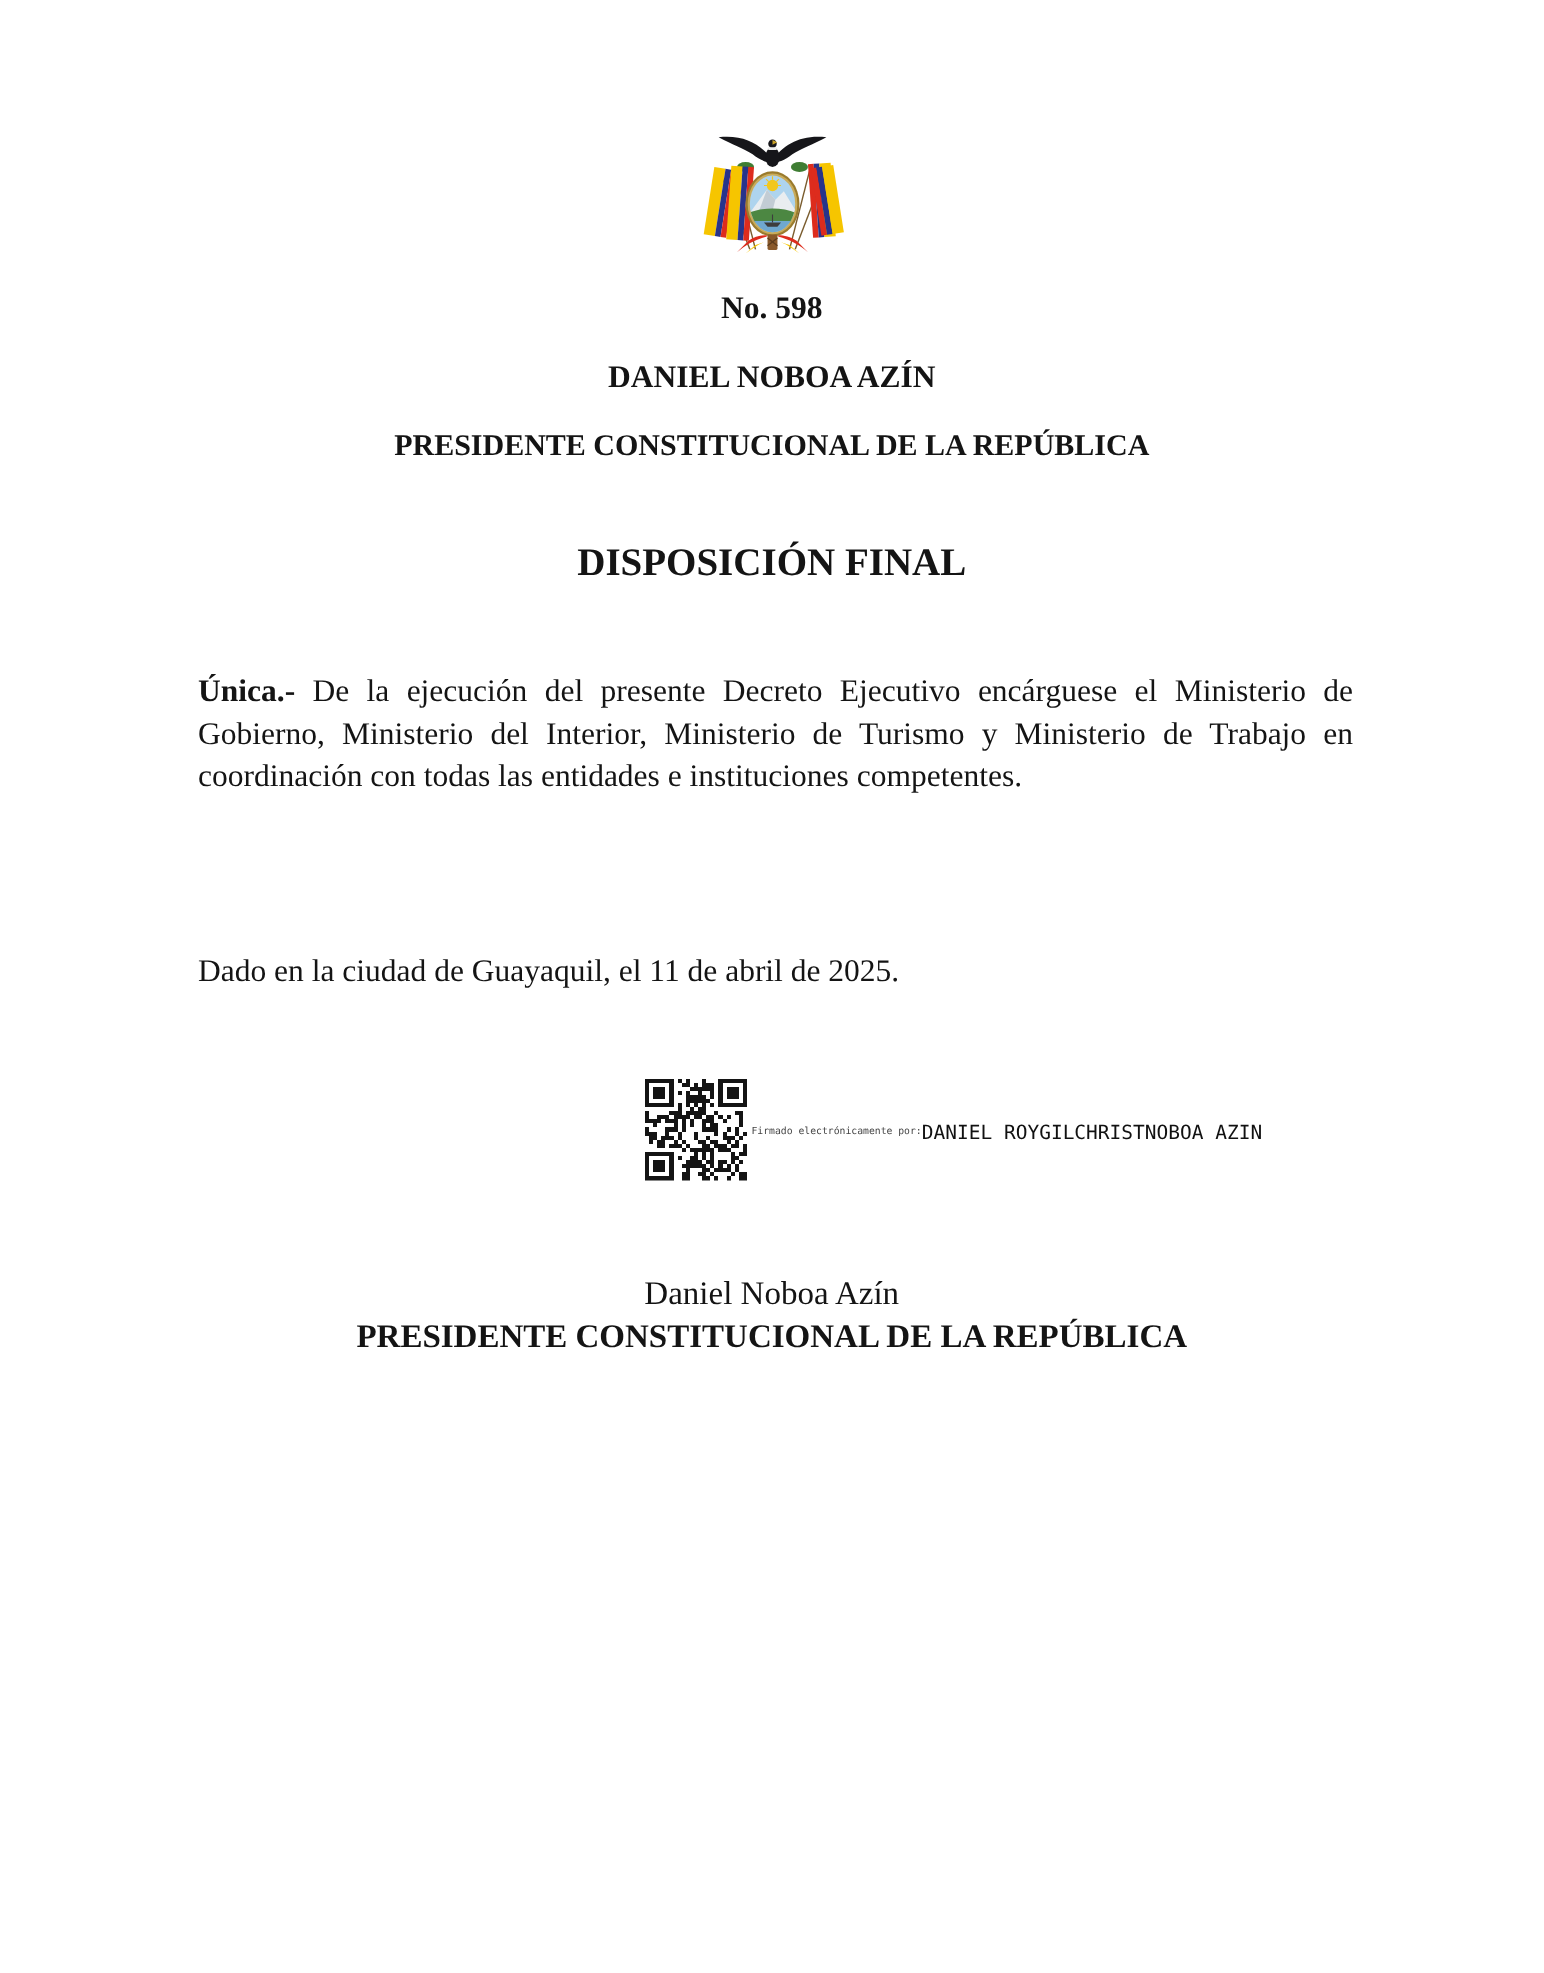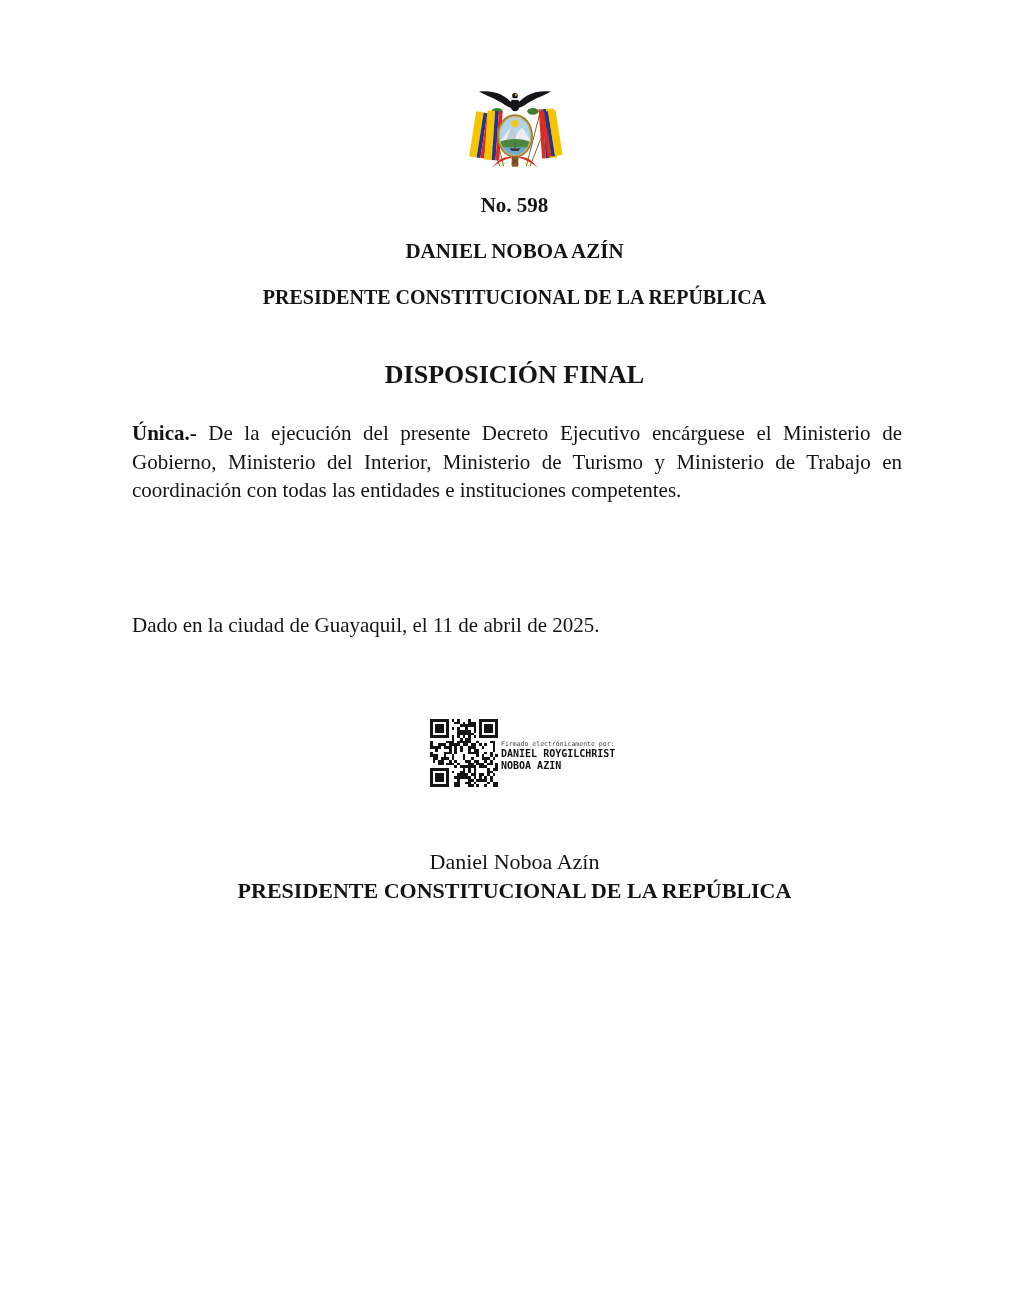--- a/index.html
+++ b/index.html
@@ -20,58 +20,58 @@
     white-space: pre;
   }
   .col {
     position: absolute;
     left: 132px;
     width: 770px;
     margin: 0;
     font-size: 21px;
     line-height: 28.5px;
   }
-  .justified { text-align: justify; }
+  .justified { text-align: justify; margin-top: 27px; }
   .emblem {
     position: absolute;
     top: 83px;
     left: 50%;
     transform: translateX(-50%);
     width: 96px;
     height: 87px;
   }
   .decree-number   { top: 193px; font-weight: bold; font-size: 21px; }
   .author-name     { top: 239px; font-weight: bold; font-size: 21px; }
   .author-title    { top: 286px; font-weight: bold; font-size: 20px; }
   .section-heading { top: 360px; font-weight: bold; font-size: 26px; }
   .para-1 { top: 419px; }
   .para-2 { top: 535px; }
-  .para-3 { top: 611px; font-family: Liberation Serif, serif; }
+  .para-3 { top: 633px; font-family: Liberation Serif, serif; }
   .para-lead { font-weight: bold; }
   .stamp {
     position: absolute;
     top: 719px;
     left: 430px;
     display: flex;
     align-items: center;
     gap: 3px;
   }
   .qr { width: 68px; height: 68px; flex: 0 0 68px; }
-  .stamp-text { display: flex; flex-direction: column; margin-top: 6px; }
+  .stamp-text { display: flex; flex-direction: row; margin-top: 6px; }
   .stamp-label {
     font-family: "DejaVu Sans Mono", monospace;
     font-size: 6.5px;
     line-height: 8px;
     color: #444;
     white-space: pre;
   }
   .stamp-name {
     font-family: "DejaVu Sans Mono", monospace;
-    font-weight: bold;
-    font-size: 10px;
+    font-weight: normal;
+    font-size: 13px;
     line-height: 12.5px;
     color: #111;
     white-space: pre;
   }
   .signer-name  { top: 849px; font-size: 22px; }
   .signer-title { top: 878px; font-size: 22px; font-weight: bold; }
 </style>
 </head>
 <body>
 

